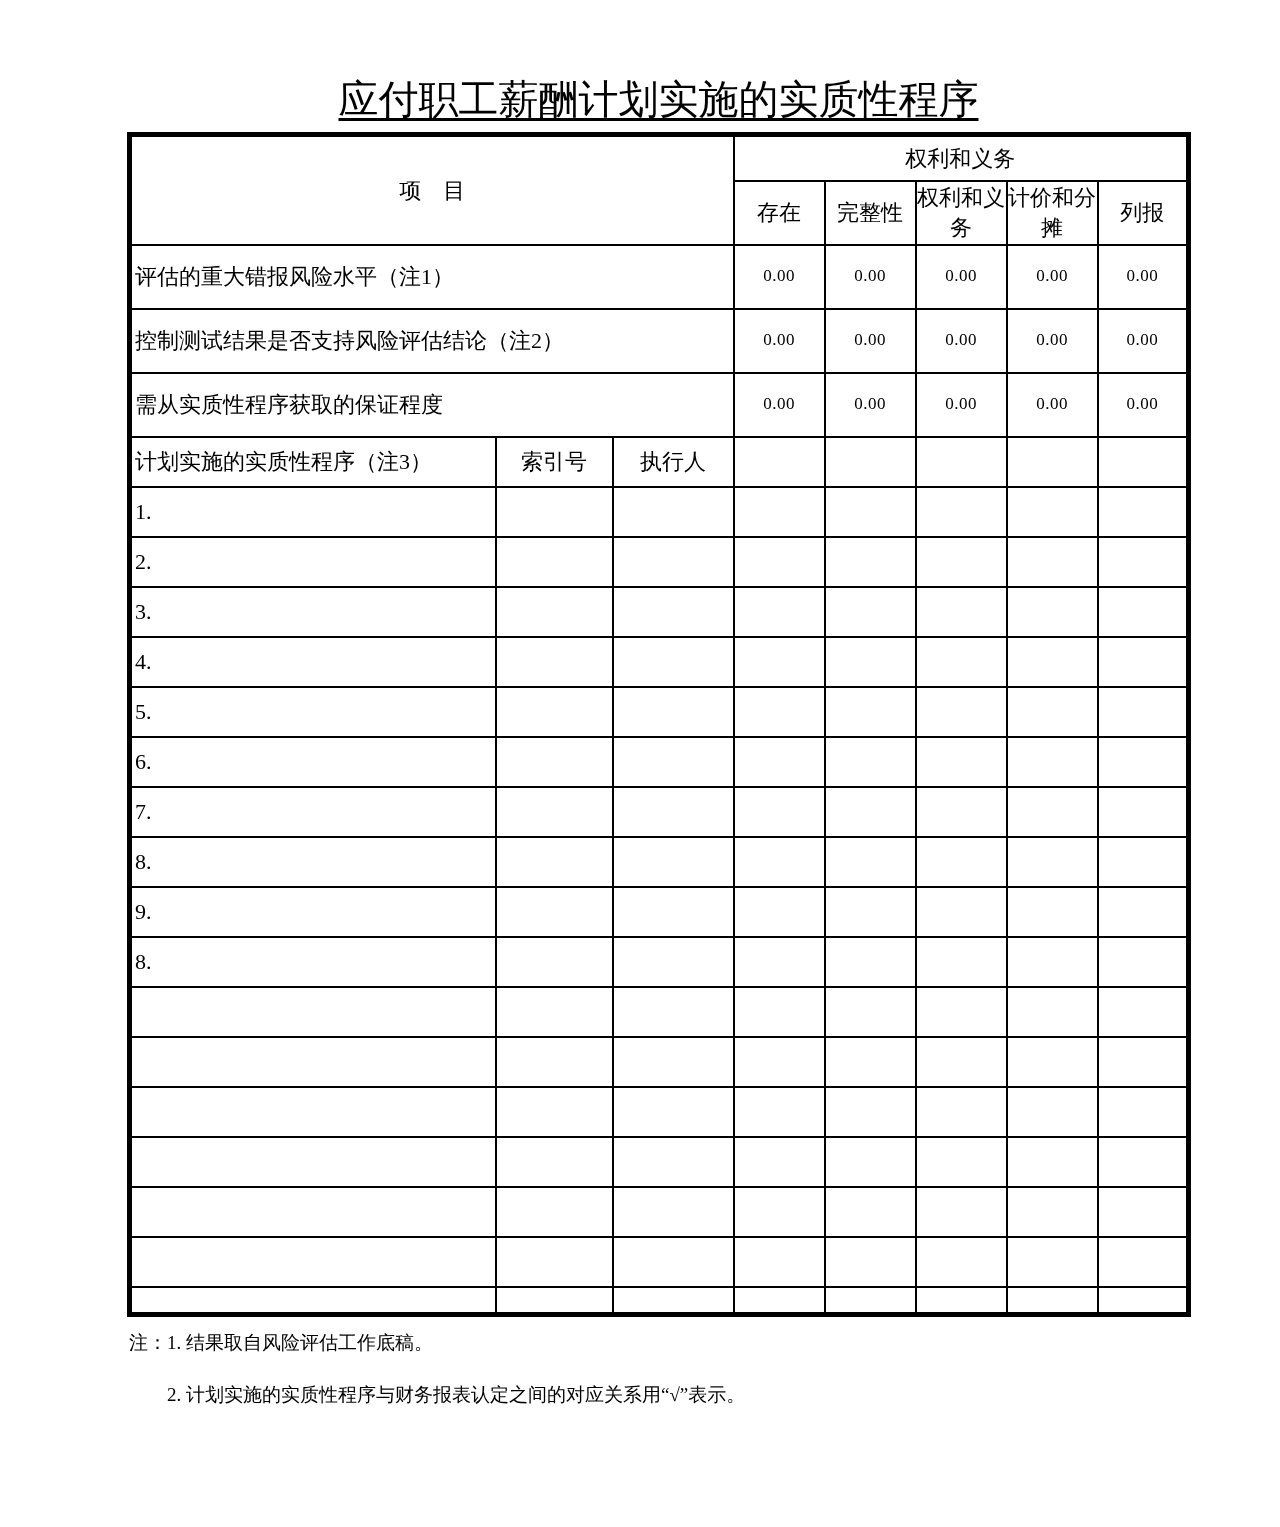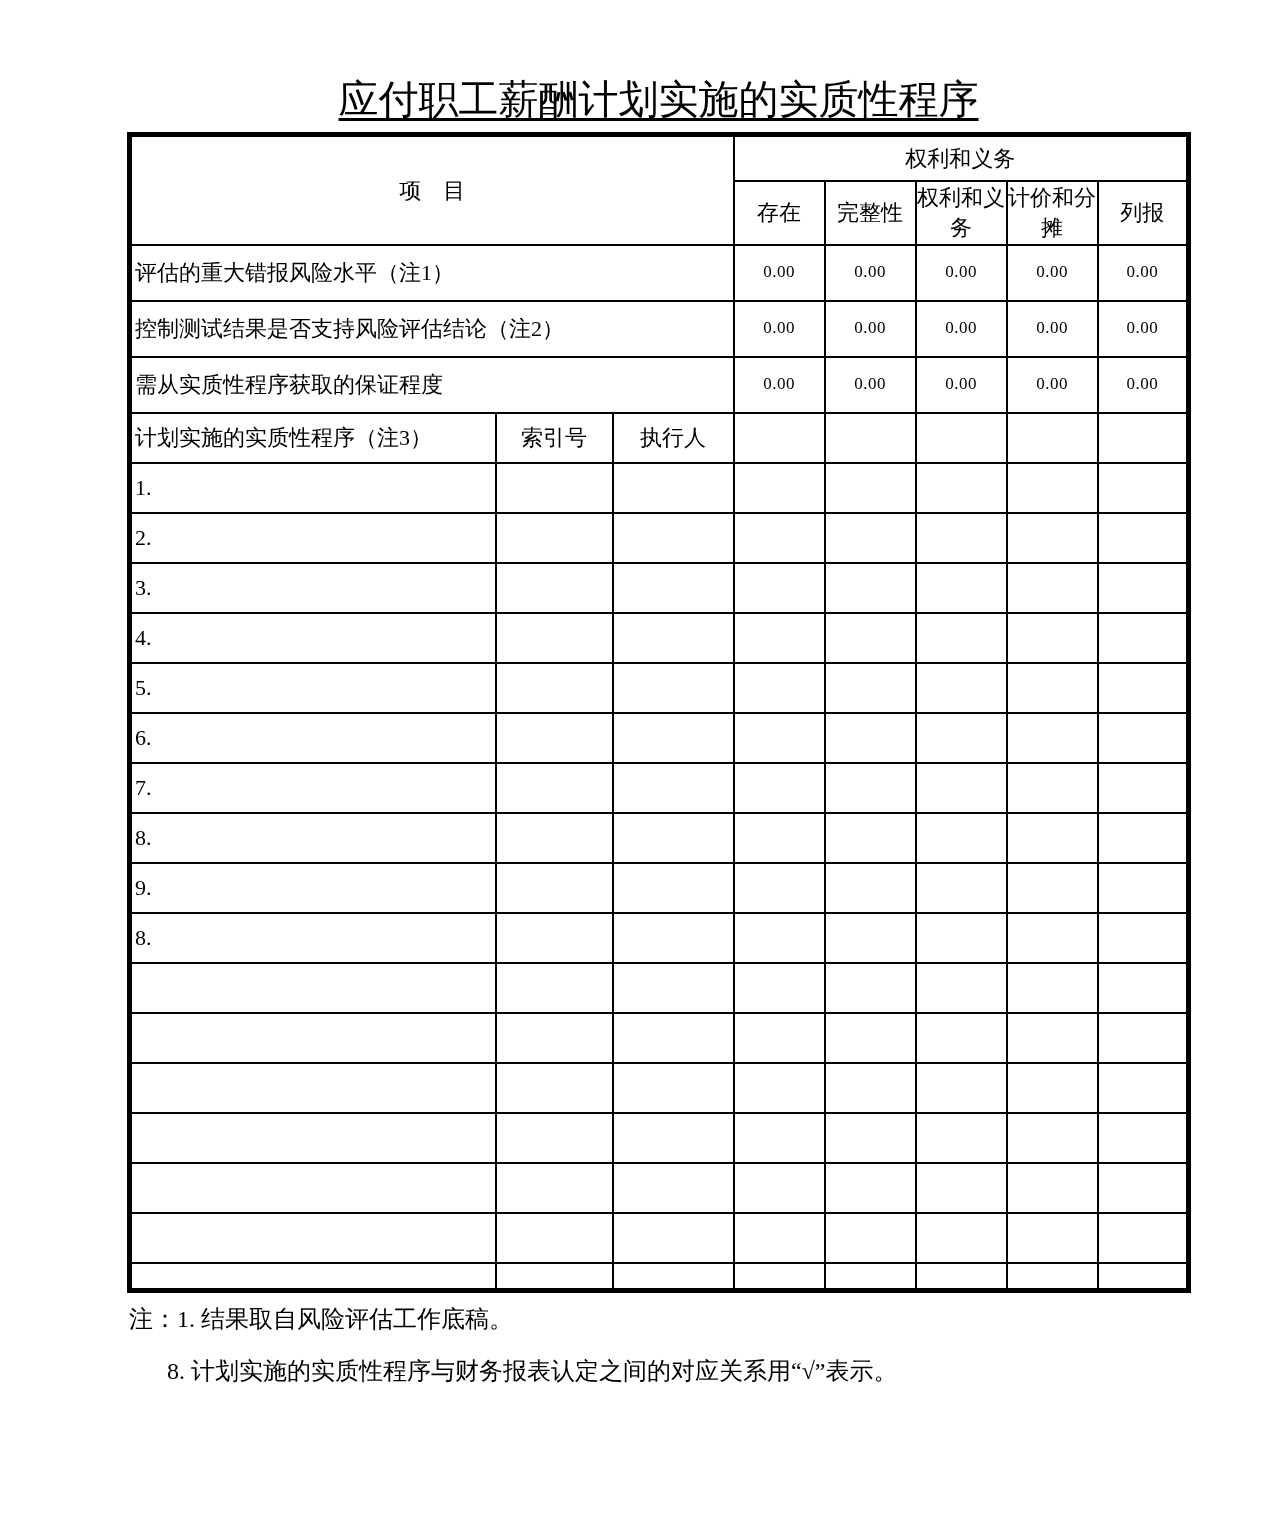--- a/index.html
+++ b/index.html
@@ -20,25 +20,25 @@
   }
   .tbl td{
     border:2px solid #000;font-size:22px;padding:0;overflow:hidden;
     vertical-align:middle;line-height:1.35;
   }
   .tbl td.l{text-align:left;padding:0 3px;}
   .tbl td.c{text-align:center;}
   .tbl td.num{font-size:17px;letter-spacing:.5px;}
   tr.h1{height:46px;}
   tr.h2{height:64px;}
-  tr.s{height:56px;}
+  tr.s{height:64px;}
   tr.p{height:50px;}
   tr.e{height:50px;}
   tr.es{height:28px;}
-  .notes{font-size:24px;line-height:30px;margin-top:11px;}
+  .notes{font-size:19px;line-height:30px;margin-top:11px;}
   .note{white-space:nowrap;}
   .n1{margin-left:2px;}
   .n2{margin-left:52px;margin-top:22px;}
   .n3{margin-left:40px;margin-top:22px;}
 </style>
 </head>
 <body>
 
 <div class="doc">
   <h1 class="title">应付职工薪酬计划实施的实质性程序</h1>
@@ -272,15 +272,15 @@
         <td></td>
         <td></td>
         <td></td>
         <td></td>
       </tr>
     </tbody>
   </table>
 
   <div class="notes">
     <div class="note n1">注：1. 结果取自风险评估工作底稿。</div>
-    <div class="note n3">8. 计划实施的实质性程序与财务报表认定之间的对应关系用“√”表示。</div>
+    <div class="note n3">2. 计划实施的实质性程序与财务报表认定之间的对应关系用“√”表示。</div>
   </div>
 </div>
 
 </body></html>

